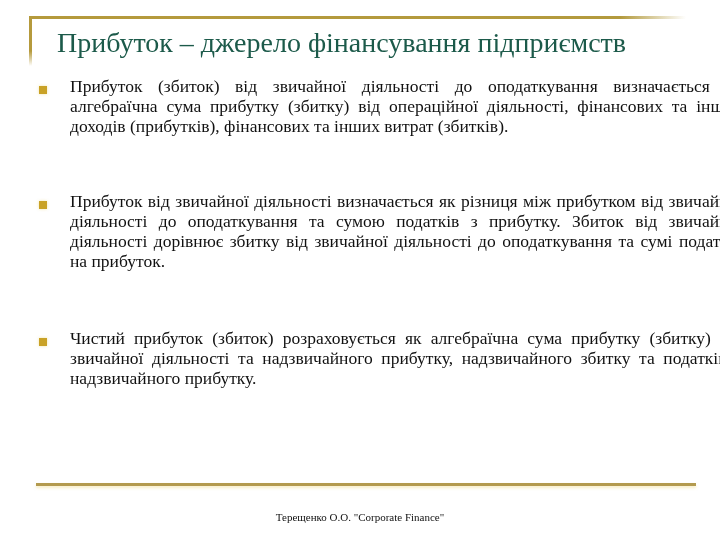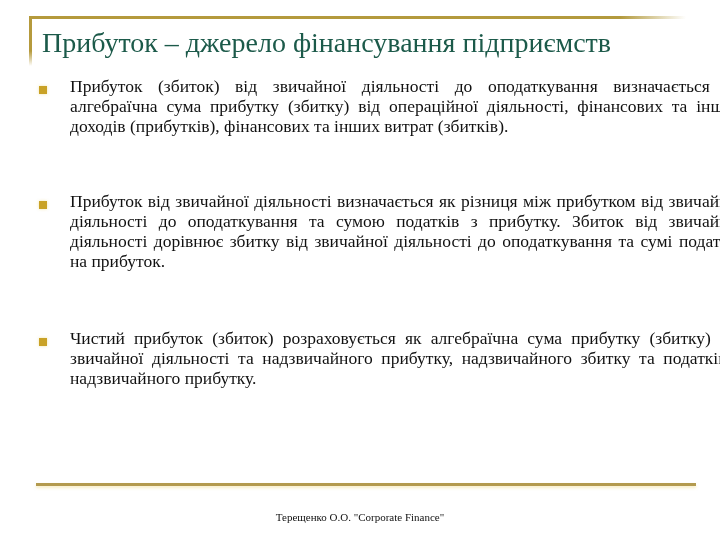--- a/index.html
+++ b/index.html
@@ -25,21 +25,21 @@
     .frame-left {
       position: absolute;
       left: 29px;
       top: 16px;
       width: 3px;
       height: 50px;
       background: linear-gradient(to bottom, #b59a3c 0%, #b59a3c 70%, rgba(200,180,80,0.0) 100%);
     }
     .title {
       position: absolute;
-      left: 42px;
+      left: 57px;
       top: 25px;
       font-size: 28px;
       color: #1c5a4a;
       letter-spacing: 0px;
       white-space: nowrap;
       line-height: 36px;
     }
     .bullets {
       position: absolute;
       left: 30px;

